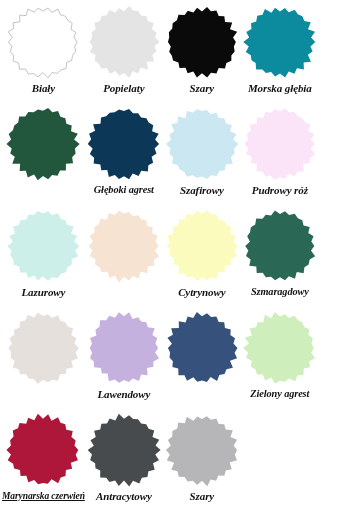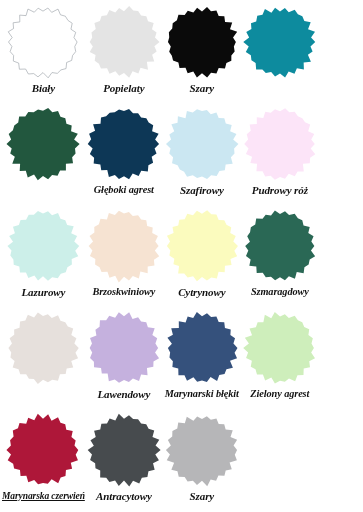--- a/index.html
+++ b/index.html
@@ -83,20 +83,21 @@
         </svg>
       </div>
       <div class="swatch-label">Szary</div>
     </div>
     <div class="swatch-cell">
       <div class="blob-wrap">
         <svg class="blob" viewBox="0 0 100 100">
           <path d="M 95.19 50.00 L 89.07 55.62 L 91.80 62.27 L 85.77 66.34 L 89.63 75.47 L 80.31 76.26 L 80.64 85.36 L 71.65 83.69 L 68.58 90.68 L 61.08 87.73 L 56.53 95.42 L 50.00 90.52 L 43.66 94.11 L 38.68 88.54 L 31.82 89.80 L 27.40 85.17 L 19.41 85.31 L 18.78 77.05 L 13.35 73.55 L 12.63 67.07 L 6.17 62.87 L 9.93 55.76 L 2.90 50.00 L 10.44 44.31 L 6.77 37.31 L 13.35 33.26 L 12.80 26.09 L 19.48 23.56 L 20.86 16.37 L 27.55 15.06 L 30.68 7.70 L 39.00 12.54 L 43.68 6.05 L 50.00 11.02 L 56.26 6.48 L 61.19 11.91 L 68.86 8.70 L 72.91 14.35 L 78.62 16.97 L 81.23 22.94 L 89.34 24.72 L 85.94 33.58 L 94.89 36.82 L 89.81 44.28 Z" fill="#0d8b9e"></path>
         </svg>
       </div>
+      <div class="swatch-label">Morska głębia</div>
     </div>
     <div class="swatch-cell">
       <div class="blob-wrap">
         <svg class="blob" viewBox="0 0 100 100">
           <path d="M 96.94 50.00 L 91.01 55.90 L 91.75 62.26 L 87.35 67.06 L 88.48 74.73 L 79.36 75.44 L 79.36 83.88 L 71.88 84.05 L 68.65 90.84 L 61.65 89.67 L 56.50 95.24 L 50.00 90.95 L 43.33 96.40 L 38.52 89.09 L 30.44 92.82 L 27.97 84.29 L 20.12 84.49 L 20.67 75.41 L 10.63 75.30 L 13.88 66.49 L 8.01 62.33 L 9.86 55.77 L 3.21 50.00 L 9.17 44.13 L 6.01 37.08 L 11.41 32.38 L 13.17 26.33 L 18.26 22.50 L 19.45 14.74 L 27.30 14.68 L 31.19 8.82 L 38.00 9.15 L 43.65 5.86 L 50.00 7.44 L 56.61 4.00 L 61.91 9.45 L 69.25 7.84 L 72.40 15.14 L 78.61 16.98 L 80.03 23.98 L 86.80 26.35 L 85.98 33.57 L 94.66 36.89 L 89.86 44.27 Z" fill="#22573e"></path>
         </svg>
       </div>
     </div>
     <div class="swatch-cell">
       <div class="blob-wrap">
@@ -129,21 +130,20 @@
         </svg>
       </div>
       <div class="swatch-label">Lazurowy</div>
     </div>
     <div class="swatch-cell">
       <div class="blob-wrap">
         <svg class="blob" viewBox="0 0 100 100">
           <path d="M 94.34 50.00 L 89.51 55.68 L 95.15 63.26 L 88.35 67.51 L 89.05 75.10 L 80.35 76.30 L 80.37 85.05 L 71.00 82.68 L 69.00 91.60 L 61.30 88.47 L 56.38 94.35 L 50.00 89.34 L 43.29 96.66 L 38.78 88.22 L 31.39 90.75 L 28.78 83.03 L 21.19 83.25 L 18.69 77.13 L 12.92 73.83 L 13.27 66.77 L 6.34 62.82 L 9.51 55.82 L 4.75 50.00 L 10.29 44.29 L 5.85 37.04 L 12.05 32.67 L 11.86 25.49 L 17.87 22.16 L 19.84 15.20 L 28.12 15.96 L 30.61 7.55 L 38.35 10.33 L 43.52 4.91 L 50.00 8.43 L 56.24 6.57 L 61.25 11.69 L 68.07 10.43 L 71.90 15.92 L 78.57 17.02 L 79.72 24.24 L 86.82 26.34 L 86.18 33.48 L 93.50 37.23 L 90.08 44.24 Z" fill="#f6e3d2"></path>
         </svg>
       </div>
-      <div class="swatch-label small">Brzoskwiniowy</div>
     </div>
     <div class="swatch-cell">
       <div class="blob-wrap">
         <svg class="blob" viewBox="0 0 100 100">
           <path d="M 96.08 50.00 L 91.46 55.96 L 95.11 63.25 L 86.49 66.66 L 87.89 74.35 L 79.40 75.48 L 79.09 83.58 L 71.23 83.04 L 69.07 91.76 L 61.87 90.41 L 56.35 94.17 L 50.00 89.77 L 43.50 95.21 L 38.61 88.78 L 31.58 90.34 L 27.30 85.32 L 19.42 85.29 L 20.58 75.49 L 13.38 73.53 L 14.53 66.20 L 8.18 62.28 L 9.44 55.83 L 5.06 50.00 L 9.01 44.11 L 5.09 36.81 L 13.56 33.36 L 12.23 25.73 L 19.51 23.58 L 20.91 16.43 L 27.88 15.58 L 31.13 8.67 L 38.42 10.57 L 43.49 4.72 L 50.00 8.63 L 56.60 4.09 L 61.97 9.24 L 68.46 9.57 L 71.40 16.71 L 78.57 17.03 L 81.38 22.81 L 87.46 25.93 L 86.22 33.46 L 93.27 37.29 L 90.13 44.23 Z" fill="#fbfbbe"></path>
         </svg>
       </div>
       <div class="swatch-label">Cytrynowy</div>
     </div>
     <div class="swatch-cell">
@@ -168,21 +168,20 @@
         </svg>
       </div>
       <div class="swatch-label">Lawendowy</div>
     </div>
     <div class="swatch-cell">
       <div class="blob-wrap">
         <svg class="blob" viewBox="0 0 100 100">
           <path d="M 95.51 50.00 L 91.75 56.00 L 94.93 63.19 L 85.92 66.40 L 89.63 75.47 L 81.33 77.15 L 78.92 83.37 L 72.16 84.49 L 69.35 92.37 L 60.95 87.28 L 56.25 93.46 L 50.00 91.51 L 43.79 93.17 L 39.03 87.36 L 30.77 92.12 L 27.54 84.95 L 19.79 84.87 L 19.57 76.37 L 12.03 74.40 L 12.67 67.05 L 8.30 62.25 L 9.16 55.87 L 6.29 50.00 L 11.41 44.45 L 5.68 36.99 L 12.69 32.96 L 10.55 24.65 L 20.33 24.29 L 20.24 15.65 L 28.95 17.24 L 31.61 9.72 L 38.70 11.51 L 43.38 3.96 L 50.00 9.42 L 56.41 5.41 L 61.66 10.30 L 68.46 9.58 L 71.41 16.69 L 78.53 17.07 L 79.42 24.51 L 86.83 26.33 L 86.38 33.39 L 92.34 37.57 L 90.30 44.21 Z" fill="#35517c"></path>
         </svg>
       </div>
-      <div class="swatch-label small">Marynarski błękit</div>
     </div>
     <div class="swatch-cell">
       <div class="blob-wrap">
         <svg class="blob" viewBox="0 0 100 100">
           <path d="M 93.48 50.00 L 89.95 55.74 L 94.88 63.18 L 87.49 67.12 L 88.47 74.72 L 80.38 76.33 L 80.11 84.75 L 72.40 84.85 L 69.42 92.52 L 61.51 89.21 L 56.22 93.28 L 50.00 91.94 L 43.46 95.46 L 38.87 87.91 L 30.96 91.70 L 28.11 84.06 L 20.50 84.05 L 18.60 77.21 L 12.49 74.10 L 13.92 66.48 L 6.51 62.77 L 9.10 55.88 L 2.82 50.00 L 10.13 44.27 L 4.92 36.76 L 14.20 33.65 L 10.92 24.89 L 19.11 23.24 L 21.31 16.88 L 28.70 16.86 L 30.55 7.41 L 38.77 11.75 L 43.35 3.77 L 50.00 9.62 L 56.23 6.67 L 61.31 11.48 L 68.85 8.73 L 72.94 14.30 L 78.53 17.08 L 81.07 23.07 L 87.47 25.92 L 86.41 33.37 L 92.11 37.64 L 90.35 44.20 Z" fill="#ceeebb"></path>
         </svg>
       </div>
       <div class="swatch-label small">Zielony agrest</div>
     </div>
     <div class="swatch-cell">

